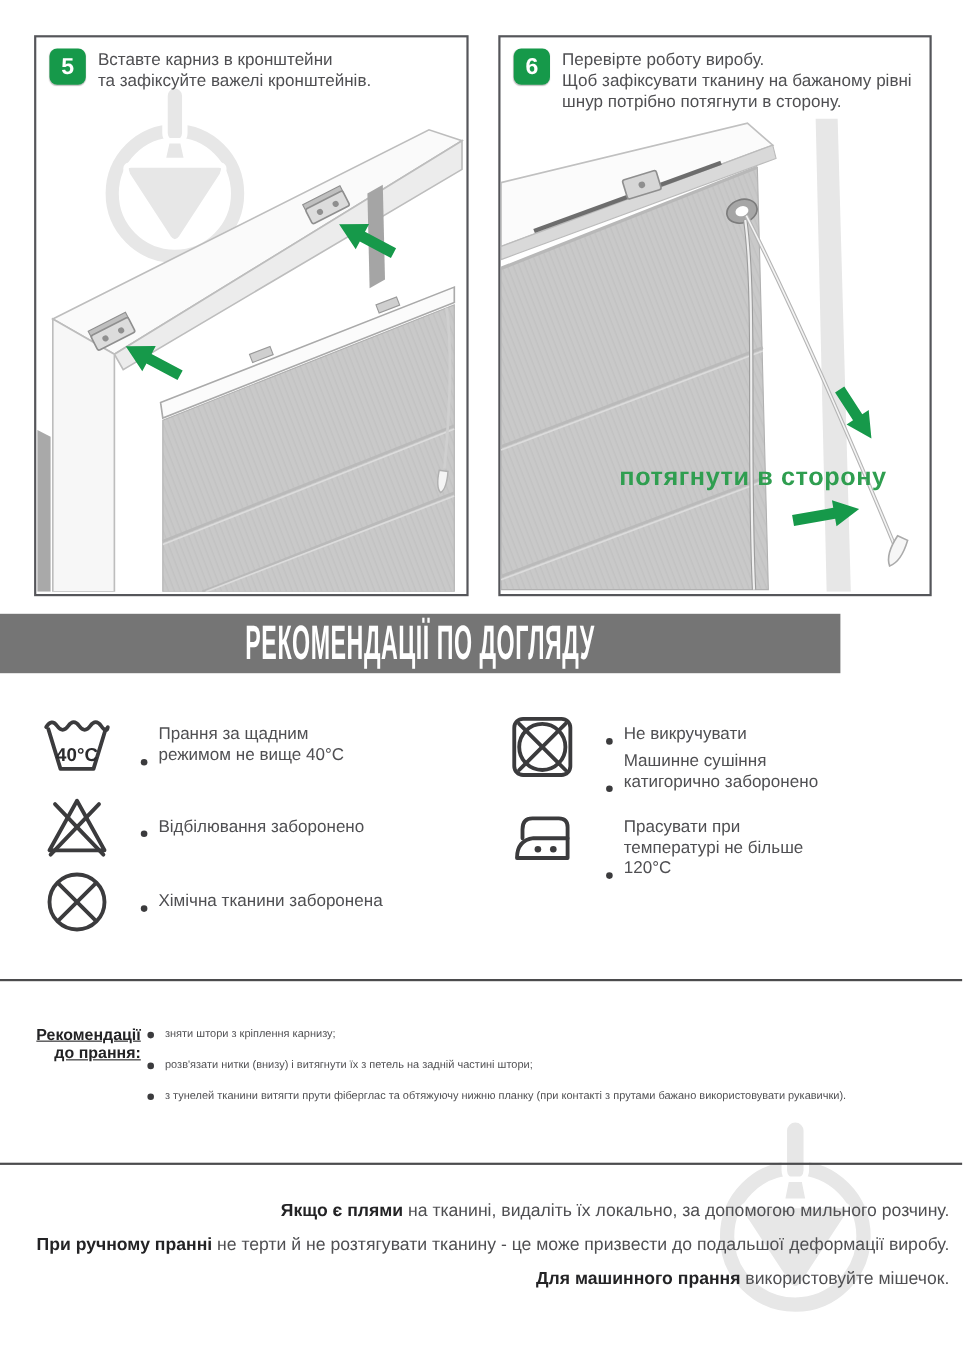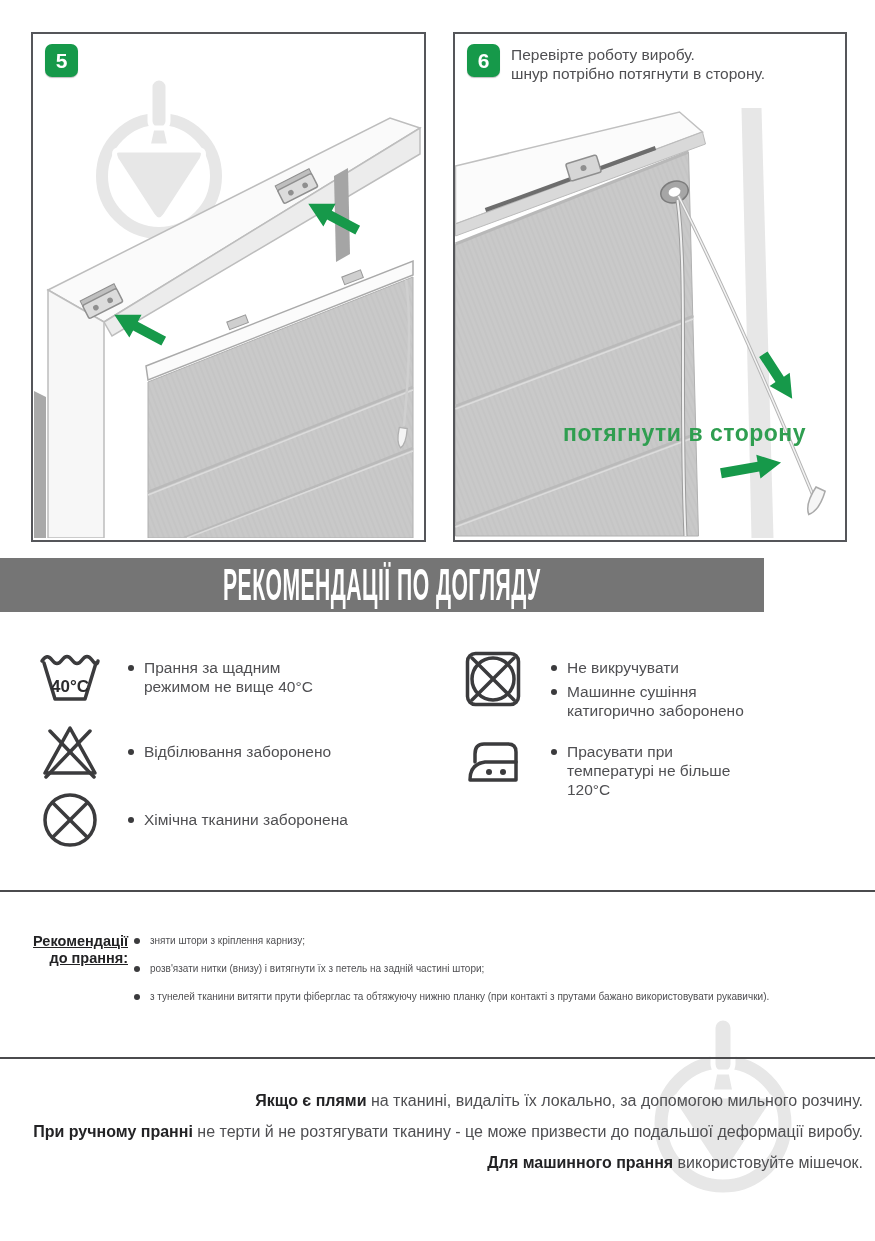--- a/index.html
+++ b/index.html
@@ -23,21 +23,21 @@
   
   .banner{position:absolute;left:0;top:558px;width:764px;height:54px;background:#757575;
           display:flex;align-items:center;justify-content:center;}
   .banner-title{color:#ffffff;font-size:44px;font-weight:bold;white-space:nowrap;
                 transform:scaleX(0.48);letter-spacing:1px;}
 
   
   .care-row{position:absolute;display:flex;align-items:flex-start;}
   .care-icon{flex:0 0 64px;display:flex;justify-content:center;text-decoration:underline;}
   .care-bullets{margin-left:26px;display:flex;flex-direction:column;gap:5px;}
-  .bullet-item{display:flex;}
+  .bullet-item{display:flex;align-items:flex-end;}
   .bullet-dot{flex:0 0 auto;width:6px;height:6px;border-radius:50%;background:#3b3b3d;margin:7px 10px 0 0;}
   .bullet-text{font-size:15.5px;line-height:19px;color:#4f4f52;}
   .w185{max-width:185px;} .w225{max-width:225px;} .w215{max-width:215px;} .w195{max-width:195px;}
 
   
   .divider{position:absolute;left:0;width:875px;height:2px;background:#4b4b4d;z-index:2;}
 
   
   .wash-label{position:absolute;left:18px;top:933px;width:110px;text-align:right;
               font-size:14.5px;line-height:17px;font-weight:bold;color:#232325;z-index:2;text-decoration:underline;}
@@ -59,20 +59,24 @@
 
   <div class="panel" id="panel5">
     <svg class="watermark" style="left:36px;top:38px;" width="180" height="200" viewBox="0 0 180 200">
       <circle cx="90" cy="104" r="57" fill="none" stroke="#e7e7e7" stroke-width="12"></circle>
       <rect x="81" y="6" width="18" height="52" rx="9" fill="#e7e7e7" stroke="#ffffff" stroke-width="5"></rect>
       <path d="M83,56 L97,56 L101,74 L79,74 Z" fill="#e7e7e7" stroke="#ffffff" stroke-width="5"></path>
       <path d="M50,78 Q43,78 47,87 L84,144 Q90,152 96,144 L133,87 Q137,78 130,78 Z" fill="#e7e7e7" stroke="#ffffff" stroke-width="5"></path>
     </svg>
     <div class="step-header">
       <div class="step-badge">5</div>
+      <div class="step-text">
+        <div>Вставте карниз в кронштейни</div>
+        <div>та зафіксуйте важелі кронштейнів.</div>
+      </div>
     </div>
     <svg class="illustration" viewBox="0 0 389 434">
       <defs>
         <pattern id="fab1" width="5" height="5" patternUnits="userSpaceOnUse" patternTransform="rotate(-21)">
           <rect width="5" height="5" fill="#c9c9c9"></rect>
           <line x1="1" y1="0" x2="1" y2="5" stroke="#c2c2c2" stroke-width="1.2"></line>
         </pattern>
       </defs>
 
       <polygon points="0,287 12,293 12,434 0,434" fill="#a9a9a9"></polygon>
@@ -120,20 +124,21 @@
         <path d="M-4,-2 Q-5,14 0,18 Q5,14 4,-2 Z" fill="#f4f4f4" stroke="#b0b0b0" stroke-width="1.3"></path>
       </g>
     </svg>
   </div>
 
   <div class="panel" id="panel6">
     <div class="step-header">
       <div class="step-badge">6</div>
       <div class="step-text">
         <div>Перевірте роботу виробу.</div>
+        <div>Щоб зафіксувати тканину на бажаному рівні</div>
         <div>шнур потрібно потягнути в сторону.</div>
       </div>
     </div>
     <svg class="illustration" viewBox="0 0 389 434">
       <defs>
         <pattern id="fab2" width="5" height="5" patternUnits="userSpaceOnUse" patternTransform="rotate(-21)">
           <rect width="5" height="5" fill="#c9c9c9"></rect>
           <line x1="1" y1="0" x2="1" y2="5" stroke="#c2c2c2" stroke-width="1.2"></line>
         </pattern>
       </defs>

